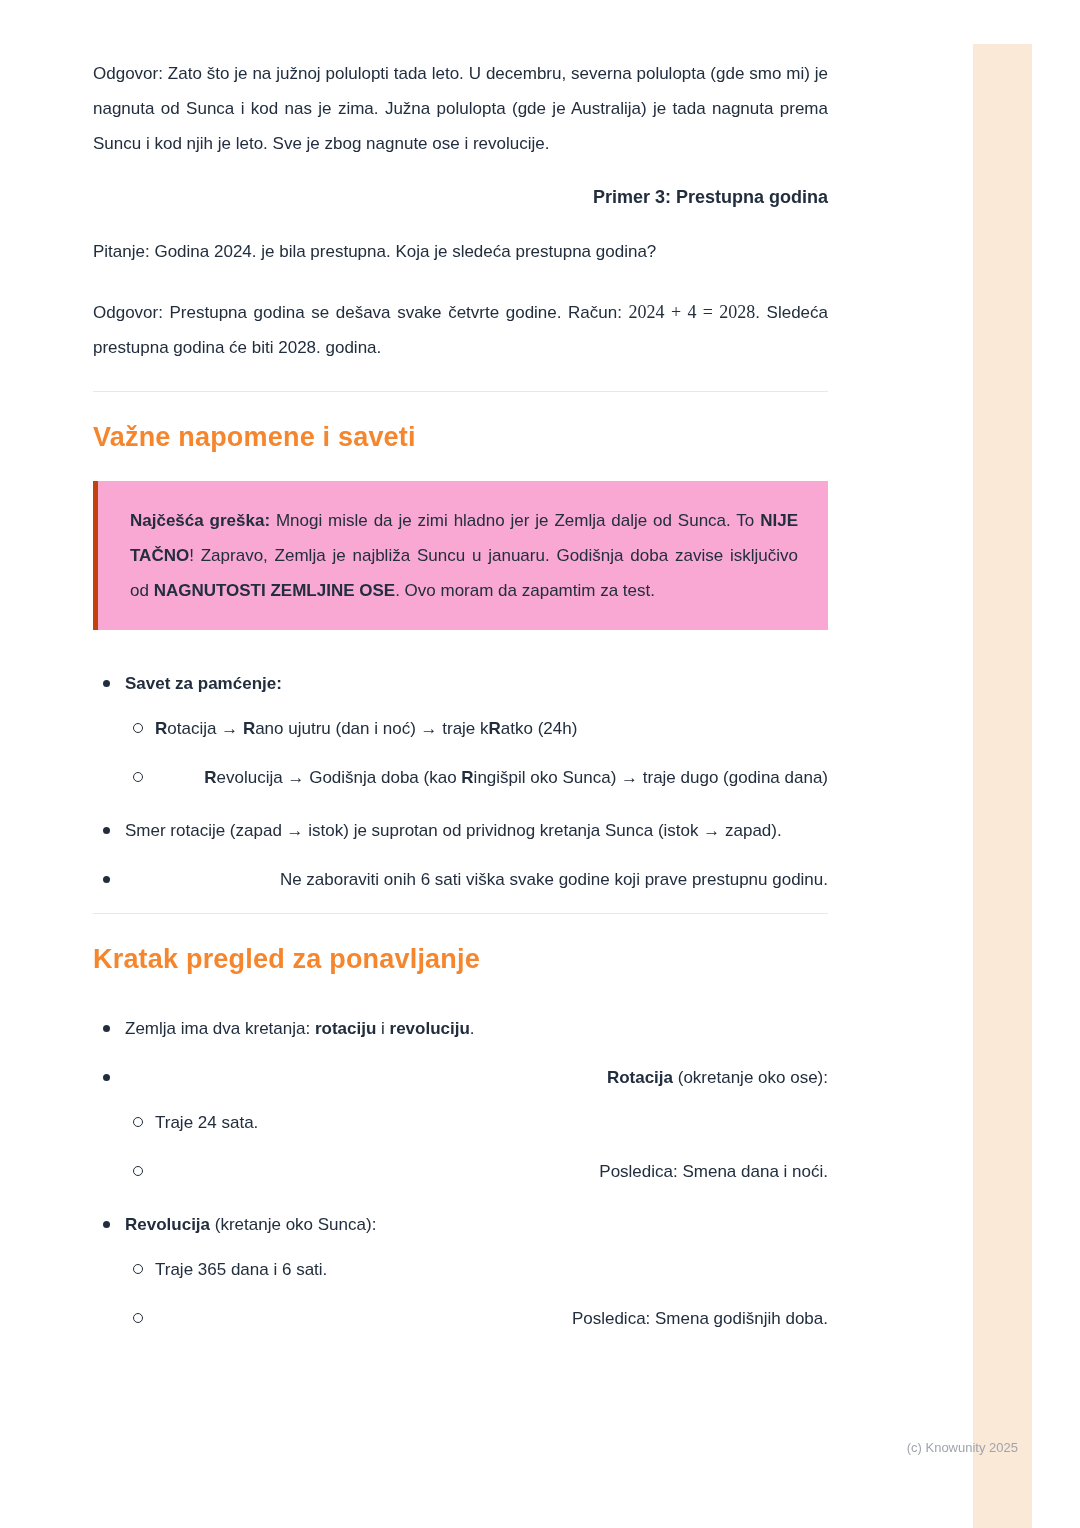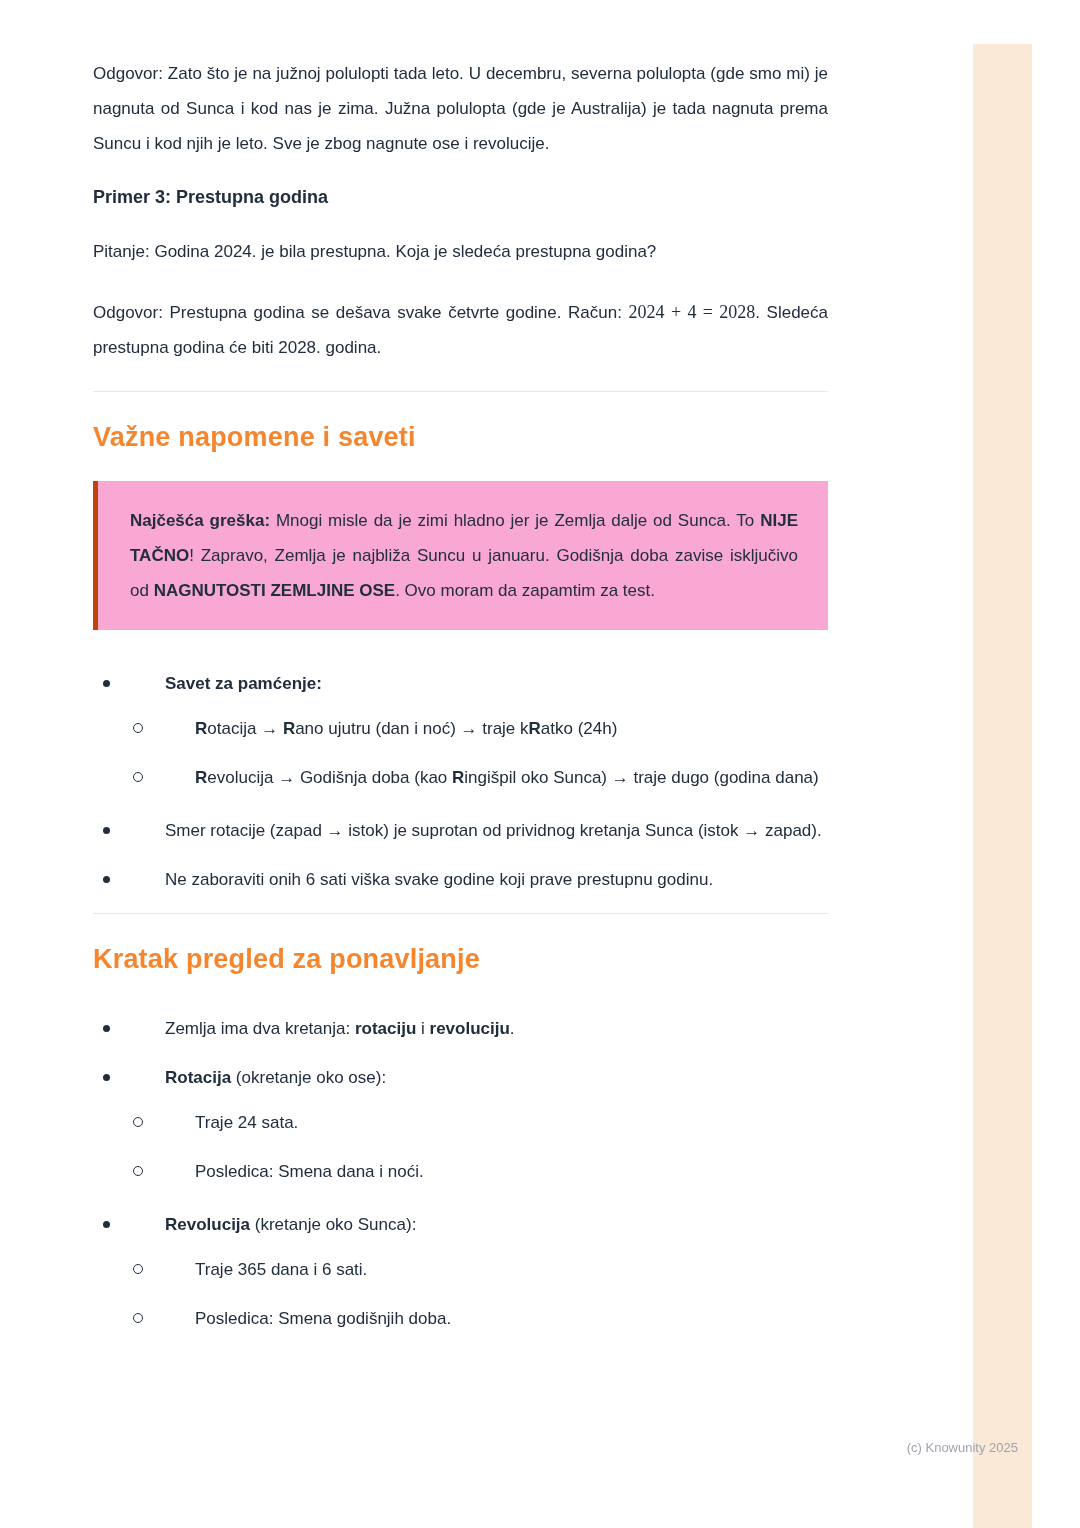--- a/index.html
+++ b/index.html
@@ -29,20 +29,21 @@
   }
   .justify{text-align:justify;}
   .b{font-weight:700;}
   .i{}
   .m{font-family:"Liberation Serif","DejaVu Serif",serif;font-size:18px;}
   .h3{
     margin:0 0 26px 0;
     font-size:18px;
     font-weight:700;
     color:#222e3e;
+    text-align:right;
   }
   .divider{
     border:none;
     border-top:1px solid #e7e8ea;
     margin:16px 0 0 0;
   }
   .h2{
     margin:30px 0 0 0;
     font-size:27px;
     font-weight:700;
@@ -55,42 +56,41 @@
     border-left:5px solid #c2410c;
     padding:22px 30px 22px 32px;
   }
   .callout .para{margin:0;}
   .list{margin-top:36px;}
   .li{
     display:flex;
     align-items:flex-start;
     font-size:17px;
     line-height:35px;
-    gap:40px;
   }
   .li .li-text{flex:1 1 auto;}
   .l1{margin-left:10px;margin-bottom:10px;}
   .l2{margin-left:40px;margin-bottom:8px;}
   .dot{
     flex:0 0 auto;
     width:7px;height:7px;
     border-radius:50%;
     background:#222e3e;
     margin:14px 15px 0 0;
   }
   .circle{
     flex:0 0 auto;
     width:8px;height:8px;
     border-radius:50%;
     border:1.5px solid #222e3e;
     background:transparent;
     margin:12px 12px 0 0;
   }
   .gap-lg{margin-top:18px;}
-  .gap-md{margin-top:14px;}
+  .gap-md{margin-top:14px;text-align:right;}
   .footer{
     position:absolute;
     top:1440px;right:62px;
     font-size:13px;
     color:#a0a4ad;
   }
 </style>
 </head>
 <body>
 

